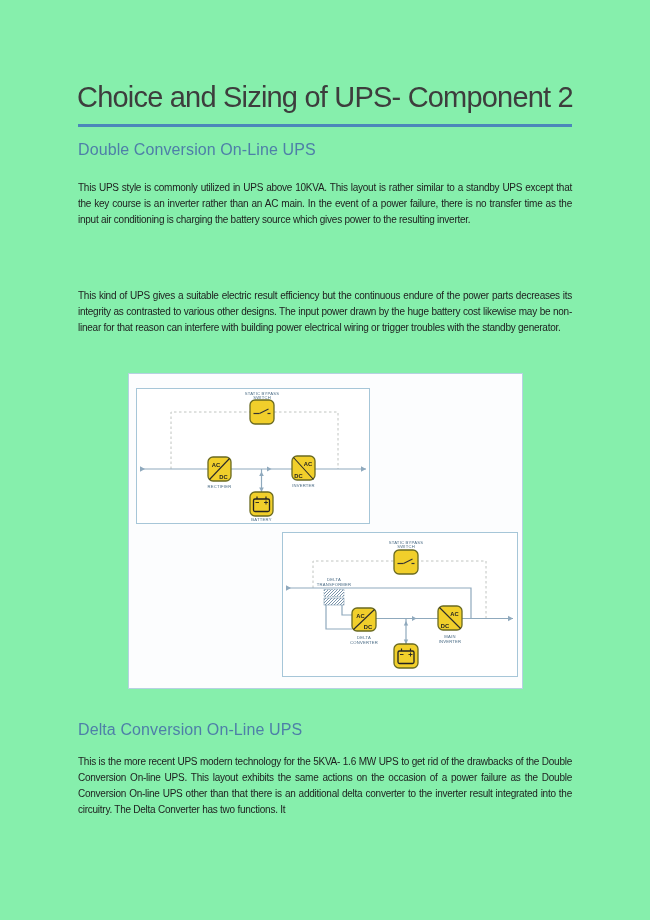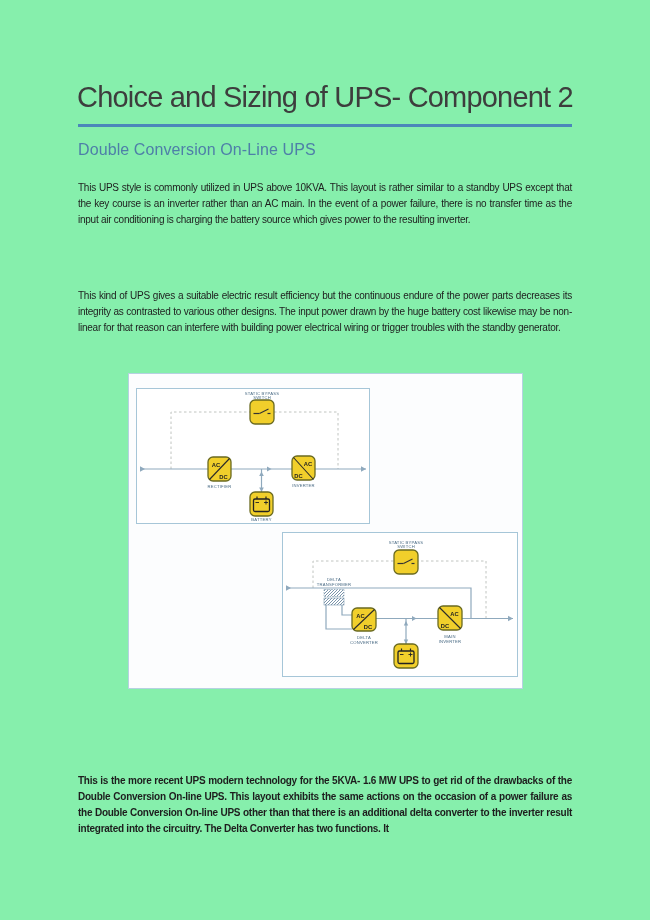--- a/index.html
+++ b/index.html
@@ -23,21 +23,21 @@
   }
   .heading-1{top:141px;}
   .heading-2{top:721px;}
   .para{
     position:absolute;left:78px;width:494px;
     font-size:10px;line-height:16px;letter-spacing:-0.25px;
     color:#1d1d1d;text-align:justify;
   }
   .para-1{top:180px;}
   .para-2{top:288px;}
-  .para-3{top:773px;font-weight:bold;}
+  .para-3{top:754px;}
 
   .figure{
     position:absolute;left:128px;top:373px;width:393px;height:314px;
     border:1px solid #b6d1e1;background:#fcfdfe;
   }
   .panel{position:absolute;background:#ffffff;border:1px solid #a6c6d8;}
   .panel-1{left:7px;top:14px;width:232px;height:134px;}
   .panel-2{left:153px;top:158px;width:234px;height:143px;}
   .panel svg{display:block;width:100%;height:100%;}
 
@@ -198,16 +198,17 @@
             <line x1="127.5" y1="115.5" x2="127.5" y2="118" stroke="#222" stroke-width="1.2"></line>
             <line x1="117" y1="121.5" x2="120.5" y2="121.5" stroke="#222" stroke-width="0.9"></line>
             <line x1="125.5" y1="121.5" x2="129.5" y2="121.5" stroke="#222" stroke-width="0.9"></line>
             <line x1="127.5" y1="119.5" x2="127.5" y2="123.5" stroke="#222" stroke-width="0.9"></line>
           </g>
         </g>
       </svg>
     </div>
   </div>
 
+  <div class="sec-heading heading-2">Delta Conversion On-Line UPS</div>
 
   <div class="para para-3">This is the more recent UPS modern technology for the 5KVA- 1.6 MW UPS to get rid of the drawbacks of the Double Conversion On-line UPS. This layout exhibits the same actions on the occasion of a power failure as the Double Conversion On-line UPS other than that there is an additional delta converter to the inverter result integrated into the circuitry. The Delta Converter has two functions. It</div>
 
 </div>
 
 </body></html>

